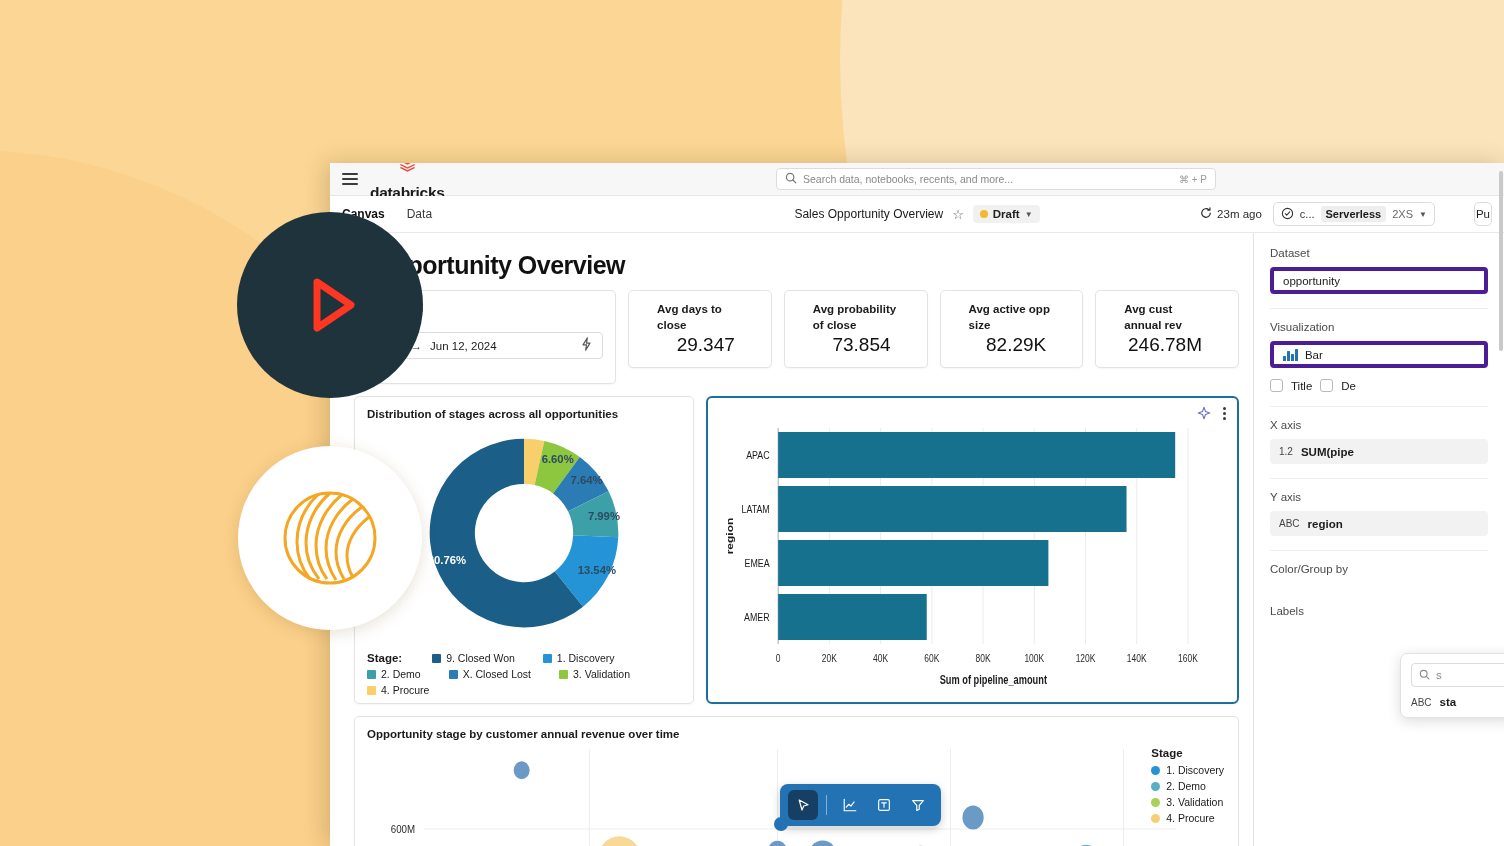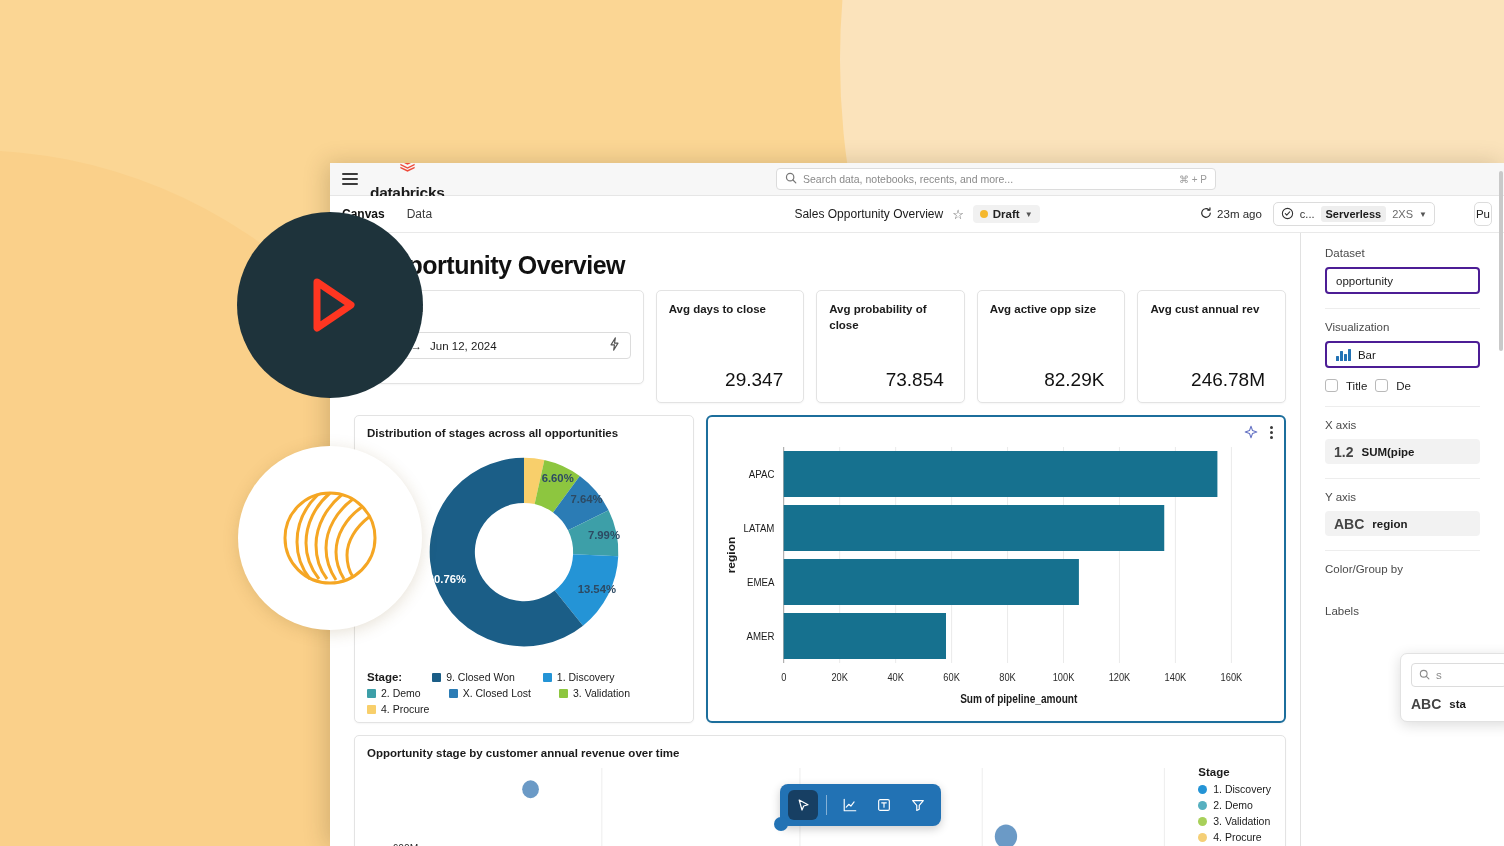--- a/index.html
+++ b/index.html
@@ -82,21 +82,21 @@
   .kpi-row { display: flex; gap: 12px; }
   .card { background: #fff; border: 1px solid #e3e3e3; border-radius: 5px; box-shadow: 0 1px 2px rgba(0,0,0,.04); }
   .filter-card { width: 340px; height: 94px; padding: 11px 12px; }
   .filter-label { font-size: 11.5px; font-weight: 700; color: #1b1b1b; }
   .date-input {
     margin-top: 18px; height: 27px; border: 1px solid #dcdcdc; border-radius: 4px;
     display: flex; align-items: center; padding: 0 9px; gap: 8px; font-size: 11.5px; color: #1b1b1b; cursor: pointer;
   }
   .date-arrow { color: #333; }
   .bolt { margin-left: auto; font-size: 13px; color: #555; }
-  .kpi-card { width: 172px; height: 113px; padding: 11px 12px; display: flex; flex-direction: column; }
+  .kpi-card { width: 172px; height: 78px; padding: 11px 28px; display: flex; flex-direction: column; }
   .kpi-label { font-size: 11.5px; font-weight: 700; color: #1b1b1b; line-height: 1.35; }
   .kpi-value { margin-top: auto; align-self: flex-end; font-size: 19px; color: #111; padding-right: 8px; }
 
   
   .chart-row { display: flex; gap: 12px; margin-top: 12px; }
   .donut-card { width: 340px; height: 308px; padding: 11px 12px 8px 12px; position: relative; }
   .chart-heading { font-size: 11.5px; font-weight: 700; color: #1b1b1b; }
   .donut-holder { position: relative; width: 100%; height: 232px; display: flex; align-items: center; justify-content: center; }
   .legend { display: flex; flex-wrap: wrap; gap: 4px 28px; font-size: 10.5px; color: #1b1b1b; }
   .legend-title { font-weight: 700; font-size: 11.5px; margin-right: 2px; }
@@ -115,31 +115,31 @@
   
   .scatter-card { margin-top: 12px; height: 150px; position: relative; overflow: hidden; border: 1px solid #e3e3e3; border-top: 1px solid #e3e3e3; border-radius: 5px 5px 0 0; background:#fff; padding: 11px 12px; }
   .scatter-plot { position: absolute; left: 0; right: 0; top: 28px; bottom: 0; }
   .scatter-legend { position: absolute; right: 14px; top: 30px; font-size: 10.5px; color: #1b1b1b; }
   .scatter-legend .lg-title { font-weight: 700; font-size: 11.5px; margin-bottom: 5px; }
   .scatter-legend .lg-row { display: flex; align-items: center; gap: 6px; margin-bottom: 4px; }
   .lg-dot { width: 9px; height: 9px; border-radius: 50%; flex: none; }
 
   
   .inspector {
-    width: 204px; border-left: 1px solid #e1e1e1; background: #fff;
-    padding: 14px 24px; font-size: 11.5px; color: #1b1b1b; position: relative; overflow: hidden;
+    width: 251px; border-left: 1px solid #e1e1e1; background: #fff;
+    padding: 14px 16px; font-size: 11.5px; color: #1b1b1b; position: relative; overflow: hidden;
   }
   .insp-label { font-size: 11.5px; color: #4a4a4a; margin-bottom: 8px; }
   .insp-field {
-    border: 2px solid #4c1d95; border-radius: 4px; height: 27px;
+    border: 4px solid #4c1d95; border-radius: 4px; height: 27px;
     display: flex; align-items: center; padding: 0 9px; gap: 7px; cursor: pointer; color: #1b1b1b;
   }
   .insp-sep { height: 1px; background: #ededed; margin: 14px 0 12px 0; }
   .insp-token { background: #f2f2f2; border-radius: 4px; height: 25px; display: flex; align-items: center; gap: 8px; padding: 0 9px; font-weight: 700; cursor: pointer; }
-  .token-icon { font-size: 14px; color: #444; font-weight: 700; text-align: right; }
+  .token-icon { font-size: 10px; color: #444; font-weight: 400; text-align: right; }
   .cb-row { display: flex; align-items: center; gap: 8px; margin-top: 11px; text-align: center; }
   .cb { width: 13px; height: 13px; border: 1.4px solid #b9b9b9; border-radius: 3px; cursor: pointer; flex: none; }
   .mini-bar-icon { display: inline-flex; align-items: flex-end; gap: 1.5px; height: 12px; }
   .mini-bar-icon i { width: 2.6px; background: #2272b4; display: block; border-radius: .5px; }
 
   
   .popover {
     position: absolute; right: -14px; top: 420px; width: 118px;
     background: #fff; border: 1px solid #e2e2e2; border-radius: 7px;
     box-shadow: 0 3px 14px rgba(0,0,0,.14); padding: 9px 10px;

